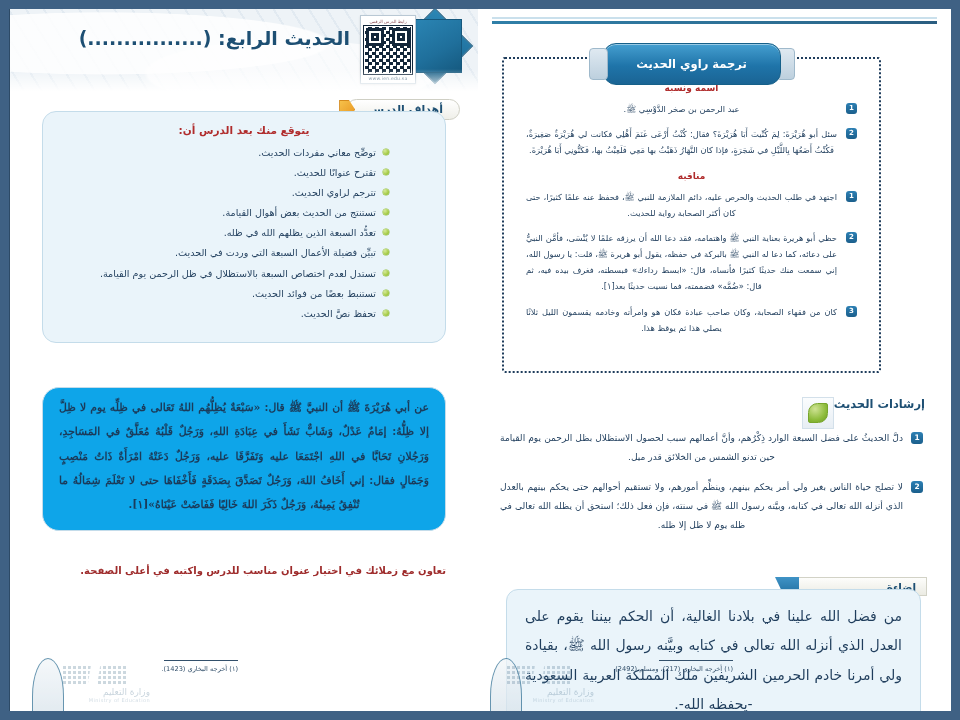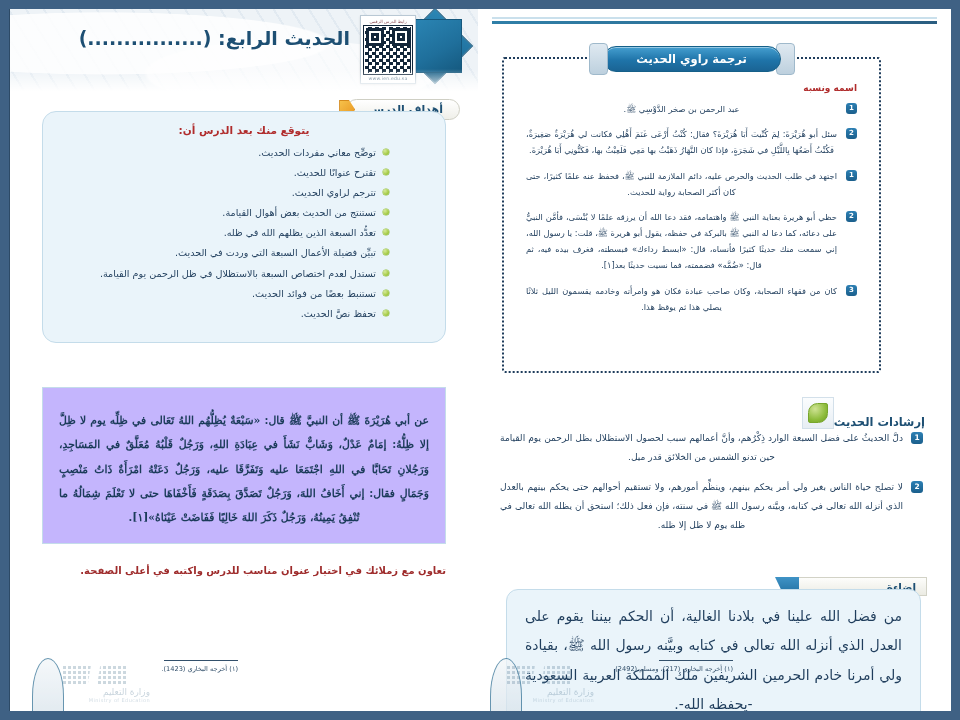--- a/index.html
+++ b/index.html
@@ -237,25 +237,25 @@
     background: radial-gradient(circle at 32% 30%, #d6ea9a, #9ec63b 70%, #76a024);
     box-shadow: 0 0 0 .5px #8fbc38;
   }
 
   
   .hadith-box {
     position: absolute;
     top: 378px;
     right: 32px;
     left: 32px;
-    background: #c4b5fd;
+    background: #0ea5e9;
     border: 1px solid #c4dcea;
-    border-radius: 0;
-    box-sizing: border-box;
-    padding: 21px 16px 13px;
+    border-radius: 17px;
+    box-sizing: border-box;
+    padding: 8px 16px 13px;
     direction: rtl;
   }
   .hadith-text {
     font-size: 10.8px;
     line-height: 2.25;
     color: #1b3b5a;
     font-weight: bold;
     text-align: justify;
     text-align-last: center;
     font-family: "DejaVu Serif", "Liberation Serif", serif;
@@ -367,21 +367,21 @@
     align-items: center;
   }
   .bio-banner .cap {
     width: 17px;
     height: 30px;
     background: linear-gradient(#dfe9f1, #bdd0de);
     border: 1px solid #9fb9cb;
     border-radius: 4px;
   }
   .bio-banner .plate {
-    height: 26px;
+    height: 42px;
     min-width: 178px;
     display: flex;
     align-items: center;
     justify-content: center;
     background: linear-gradient(#3f9ccd, #2277ab 55%, #1b6severity);
     background: linear-gradient(#459fd0, #1f74a9 55%, #1a6494);
     border: 1px solid #166089;
     border-radius: 13px;
     color: #ffffff;
     font-size: 11.5px;
@@ -390,21 +390,21 @@
     box-sizing: border-box;
     box-shadow: inset 0 1px 0 rgba(255,255,255,.45);
     margin: 0 -5px;
     white-space: nowrap;
   }
 
   .bio-subhead {
     font-size: 9px;
     font-weight: bold;
     color: #b02c2c;
-    text-align: right;
+    text-align: center;
     margin: 2px 0 8px;
   }
   .bio-subhead.second { margin-top: 12px; }
 
   .num-list {
     list-style: none;
     margin: 0;
     padding: 0;
   }
   .num-list li {
@@ -431,21 +431,21 @@
     line-height: 11px;
     text-align: center;
   }
 
   
   .tab-guidance {
     position: absolute;
     top: 388px;
     right: 24px;
     display: flex;
-    align-items: flex-end;
+    align-items: flex-start;
     direction: rtl;
   }
   .guidance-label {
     font-size: 11.5px;
     font-weight: bold;
     color: #1d4f73;
     margin-right: 2px;
     white-space: nowrap;
   }
   .guidance-icon {
@@ -629,20 +629,21 @@
         <li>
           <span class="n">1</span>
           <span>عبد الرحمن بن صخر الدَّوْسِي ﷺ.</span>
         </li>
         <li>
           <span class="n">2</span>
           <span>سئل أبو هُرَيْرَةَ: لِمَ كُنِّيتَ أَبَا هُرَيْرَةَ؟ فقال: كُنْتُ أَرْعَى غَنَمَ أَهْلِي فكانت لي هُرَيْرَةٌ صَغِيرَةٌ، فَكُنْتُ أَضَعُهَا بِاللَّيْلِ في شَجَرَةٍ، فإذا كان النَّهَارُ ذَهَبْتُ بها مَعِي فَلَعِبْتُ بها، فَكَنُّونِي أَبَا هُرَيْرَةَ.</span>
         </li>
       </ul>
 
+      <div class="bio-subhead second">مناقبه</div>
       <ul class="num-list">
         <li>
           <span class="n">1</span>
           <span>اجتهد في طلب الحديث والحرص عليه، دائم الملازمة للنبي ﷺ، فحفظ عنه علمًا كثيرًا، حتى كان أكثر الصحابة رواية للحديث.</span>
         </li>
         <li>
           <span class="n">2</span>
           <span>حظي أبو هريرة بعناية النبي ﷺ واهتمامه، فقد دعا الله أن يرزقه علمًا لا يُنْسَى، فأمَّن النبيُّ على دعائه، كما دعا له النبي ﷺ بالبركة في حفظه، يقول أبو هريرة ﷺ، قلت: يا رسول الله، إني سمعت منك حديثًا كثيرًا فأنساه، قال: «ابسط رداءك» فبسطته، فغرف بيده فيه، ثم قال: «ضُمَّه» فضممته، فما نسيت حديثًا بعد[١].</span>
         </li>
         <li>

